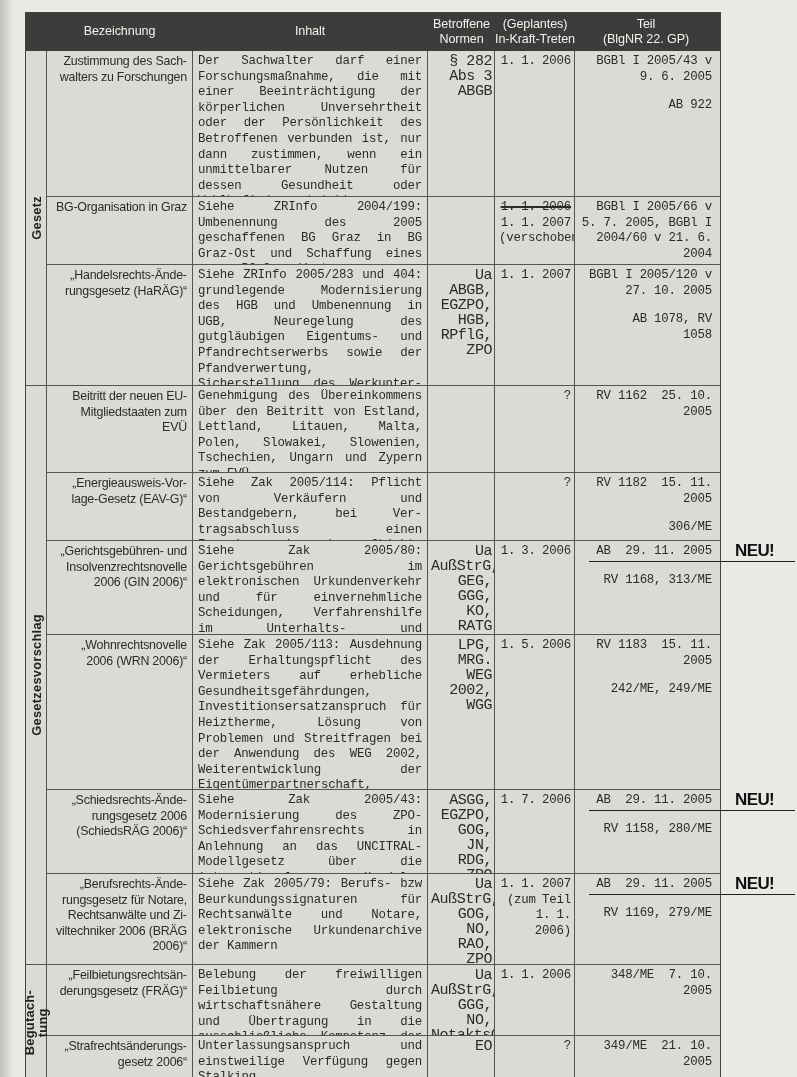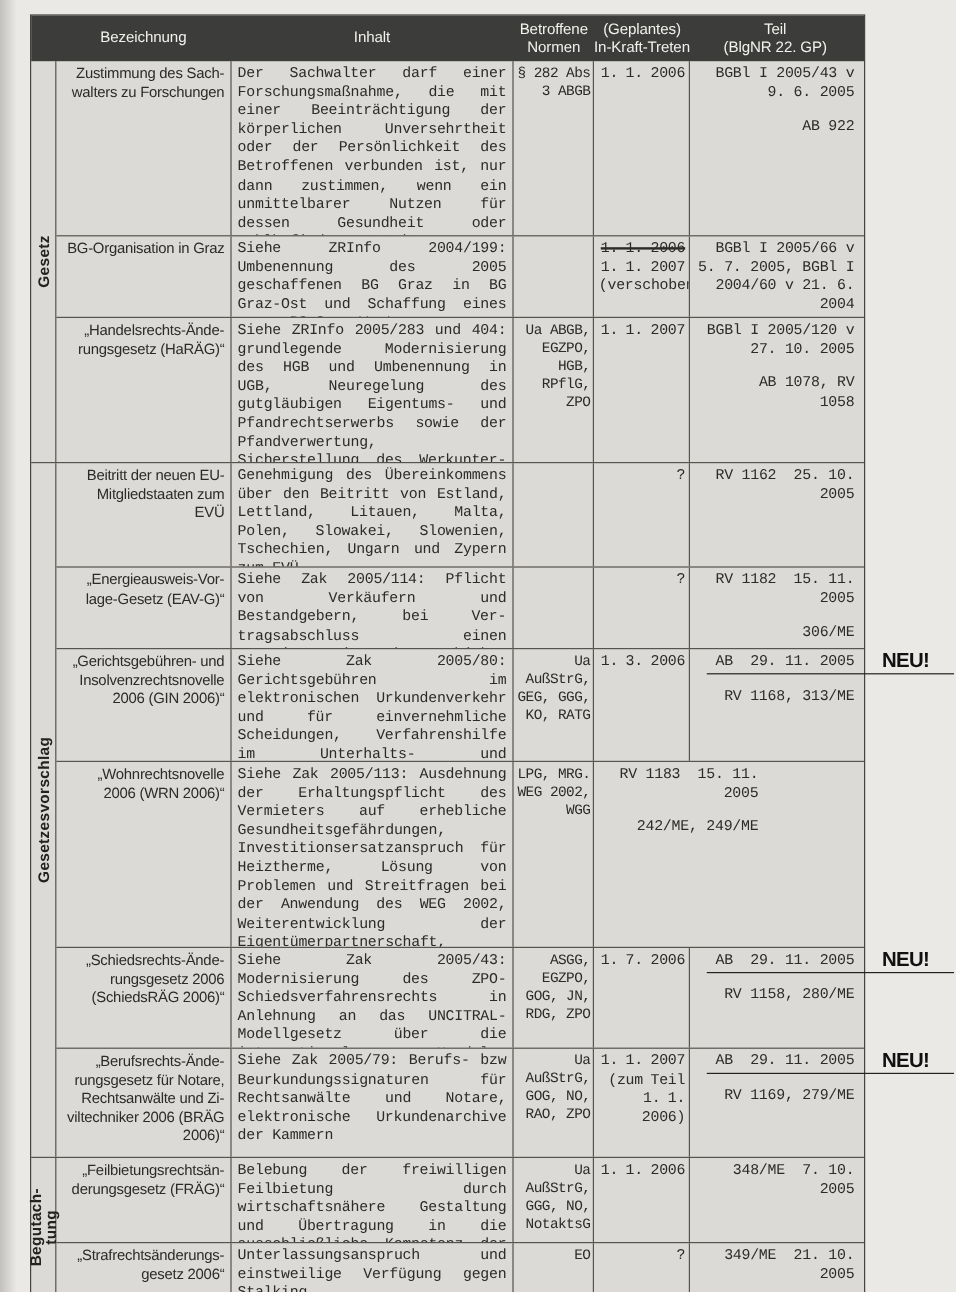--- a/index.html
+++ b/index.html
@@ -53,21 +53,21 @@
   
   .row{display:flex;position:relative;}
   .row + .row{border-top:1px solid var(--border);}
   .cell{
     box-sizing:border-box;padding:3px 5px 2px 5px;color:var(--ink);
     font-size:12.4px;line-height:15.6px;letter-spacing:-0.2px;overflow:hidden;text-align:right;
   }
   .cell + .cell{border-left:1px solid var(--border);font-family:Liberation Mono, monospace;}
   .c-bez{width:145px;padding-left:7px;}
   .c-inh{width:235px;text-align:justify;}
-  .c-nor{width:67px;font-size:12px;letter-spacing:-0.45px;line-height:15px;padding:3px 2px 2px 3px;}
+  .c-nor{width:67px;font-size:15px;letter-spacing:-0.45px;line-height:15px;padding:3px 2px 2px 3px;}
   .c-ink{width:80px;word-spacing:-1px;padding-left:4px;padding-right:3px;}
   .c-sta{width:143px;}
   .c-ink span,.c-sta span{display:block;white-space:pre-wrap;}
   .c-ink span:empty,.c-sta span:empty{display:none;}
   .struck{text-decoration:line-through;text-decoration-thickness:1.5px;}
   .s2{margin-top:13px;margin-left:23px;}
   
   .em-line{
     position:absolute;left:542px;top:20px;width:206px;height:0;
     border-top:1.8px solid #232220;
@@ -198,20 +198,23 @@
             <span class="s2">RV 1168, 313/ME</span>
           </div>
           <div class="em-line"></div>
           <div class="neu">NEU!</div>
         </div>
 
         <div class="row" style="height:154px">
           <div class="cell c-bez">„Wohnrechtsnovelle 2006 (WRN 2006)“</div>
           <div class="cell c-inh">Siehe Zak 2005/113: Ausdehnung der Erhaltungspflicht des Vermieters auf erhebliche Gesundheitsgefährdungen, Investitionsersatzanspruch für Heiz­therme, Lösung von Problemen und Streitfragen bei der Anwendung des WEG 2002, Weiterentwicklung der Eigentümerpartnerschaft, Reparatur des WEG-Übergangsrechts uva</div>
           <div class="cell c-nor">LPG, MRG. WEG 2002, WGG</div>
+          <div class="cell c-ink">
+            <span>1. 5. 2006</span>
+          </div>
           <div class="cell c-sta">
             <span class="s1">RV 1183  15. 11. 2005</span>
             <span class="s2">242/ME, 249/ME</span>
           </div>
         </div>
 
         <div class="row" style="height:83px">
           <div class="cell c-bez">„Schiedsrechts-Ände­rungsgesetz 2006 (SchiedsRÄG 2006)“</div>
           <div class="cell c-inh">Siehe Zak 2005/43: Modernisierung des ZPO-Schiedsverfahrensrechts in Anlehnung an das UNCITRAL-Modell­gesetz über die internationale Handels­schiedsgerichtsbarkeit</div>
           <div class="cell c-nor">ASGG, EGZPO, GOG, JN, RDG, ZPO</div>

